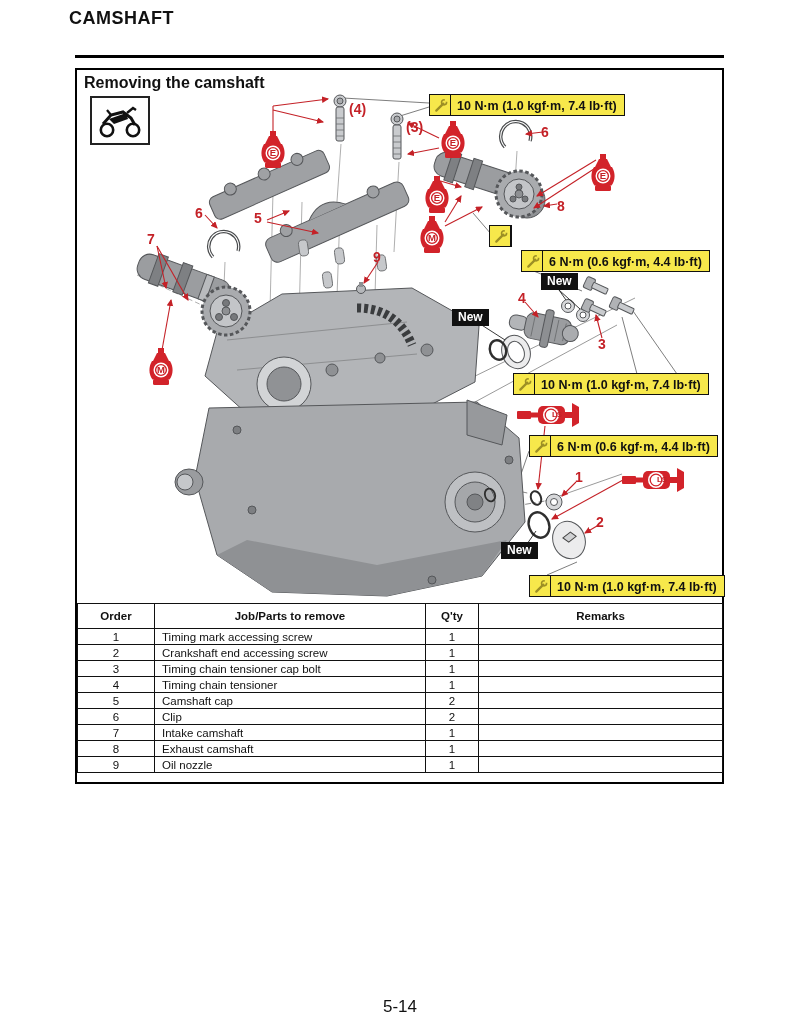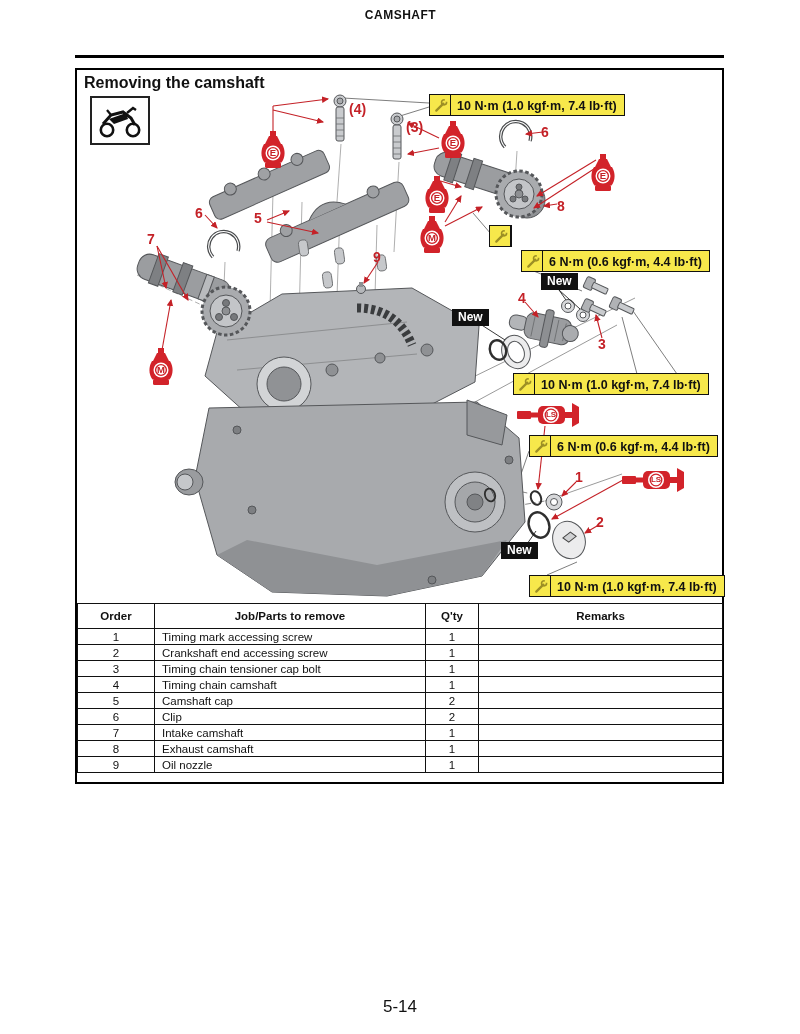--- a/index.html
+++ b/index.html
@@ -1,21 +1,21 @@
 <!DOCTYPE html>
 <html style="--torque-bg: #f7e84b; --accent-red: #c42127; --tag-bg: #111111;"><head>
 <meta charset="utf-8">
 <style>
   html,body{margin:0;padding:0;}
   body{
     width:800px;height:1034px;position:relative;background:#fff;overflow:hidden;
     font-family:"Liberation Sans","DejaVu Sans",sans-serif;color:#111;
   }
-  .doc-title{position:absolute;top:8px;left:76px;width:649px;text-align:center;
-    font-size:12px;font-weight:bold;letter-spacing:.5px;}
+  .doc-title{position:absolute;top:8px;left:69px;width:649px;text-align:left;
+    font-size:18px;font-weight:bold;letter-spacing:.5px;}
   .title-rule{position:absolute;top:55px;left:75px;width:649px;height:3px;background:#000;}
   .figure-box{position:absolute;left:75px;top:68px;width:645px;height:712px;border:2px solid #000;}
   .figure-caption{position:absolute;left:7px;top:4px;font-size:16px;font-weight:bold;}
   .moto-box{position:absolute;left:13px;top:26px;width:56px;height:45px;border:2px solid #222;
     display:flex;align-items:center;justify-content:center;background:#fff;}
   .diagram{position:absolute;left:0;top:0;width:645px;height:533px;}
   .diagram-svg{position:absolute;left:0;top:0;}
   
   .torque{position:absolute;display:flex;align-items:stretch;background:var(--torque-bg,#f7e84b);
     border:1.6px solid #111;height:20px;white-space:nowrap;}
@@ -29,21 +29,21 @@
   .new-tag{position:absolute;background:var(--tag-bg,#111);color:#fff;font-size:12px;
     font-weight:bold;padding:1px 6px 2px 6px;line-height:1.2;}
   
   .oilcan{position:absolute;width:28px;height:38px;}
   .oilcan svg{position:absolute;left:0;top:0;}
   .can-letter{position:absolute;left:0;top:16.5px;width:28px;text-align:center;
     font-size:9.5px;font-weight:bold;color:var(--accent-red,#c42127);line-height:1;}
   .grease{position:absolute;width:66px;height:28px;}
   .grease svg{position:absolute;left:0;top:0;}
   .grease-letter{position:absolute;left:26px;top:10px;width:16px;text-align:center;
-    font-size:8px;font-weight:bold;color:var(--accent-red,#c42127);line-height:1;}
+    font-size:8px;font-weight:bold;color:var(--accent-red,#c42127);line-height:1;padding-left:6px;}
   
   .parts-table{position:absolute;left:0;top:533px;width:645px;border-collapse:collapse;
     font-size:11.5px;table-layout:fixed;}
   .parts-table th,.parts-table td{border:1.2px solid #111;padding:0 4px;overflow:hidden;}
   .parts-table th{height:24px;font-weight:bold;text-align:center;}
   .parts-table td{height:15px;}
   .col-order{width:77px;}.col-job{width:271px;}.col-qty{width:53px;}.col-remarks{width:244px;}
   td.c{text-align:center;}
   td.l{text-align:left;padding-left:7px;}
   .page-number{position:absolute;left:0;right:0;top:997px;text-align:center;
@@ -452,21 +452,21 @@
         <td class="l"></td>
       </tr>
       <tr>
         <td class="c">3</td>
         <td class="l">Timing chain tensioner cap bolt</td>
         <td class="c">1</td>
         <td class="l"></td>
       </tr>
       <tr>
         <td class="c">4</td>
-        <td class="l">Timing chain camshaft</td>
+        <td class="l">Timing chain tensioner</td>
         <td class="c">1</td>
         <td class="l"></td>
       </tr>
       <tr>
         <td class="c">5</td>
         <td class="l">Camshaft cap</td>
         <td class="c">2</td>
         <td class="l"></td>
       </tr>
       <tr>

